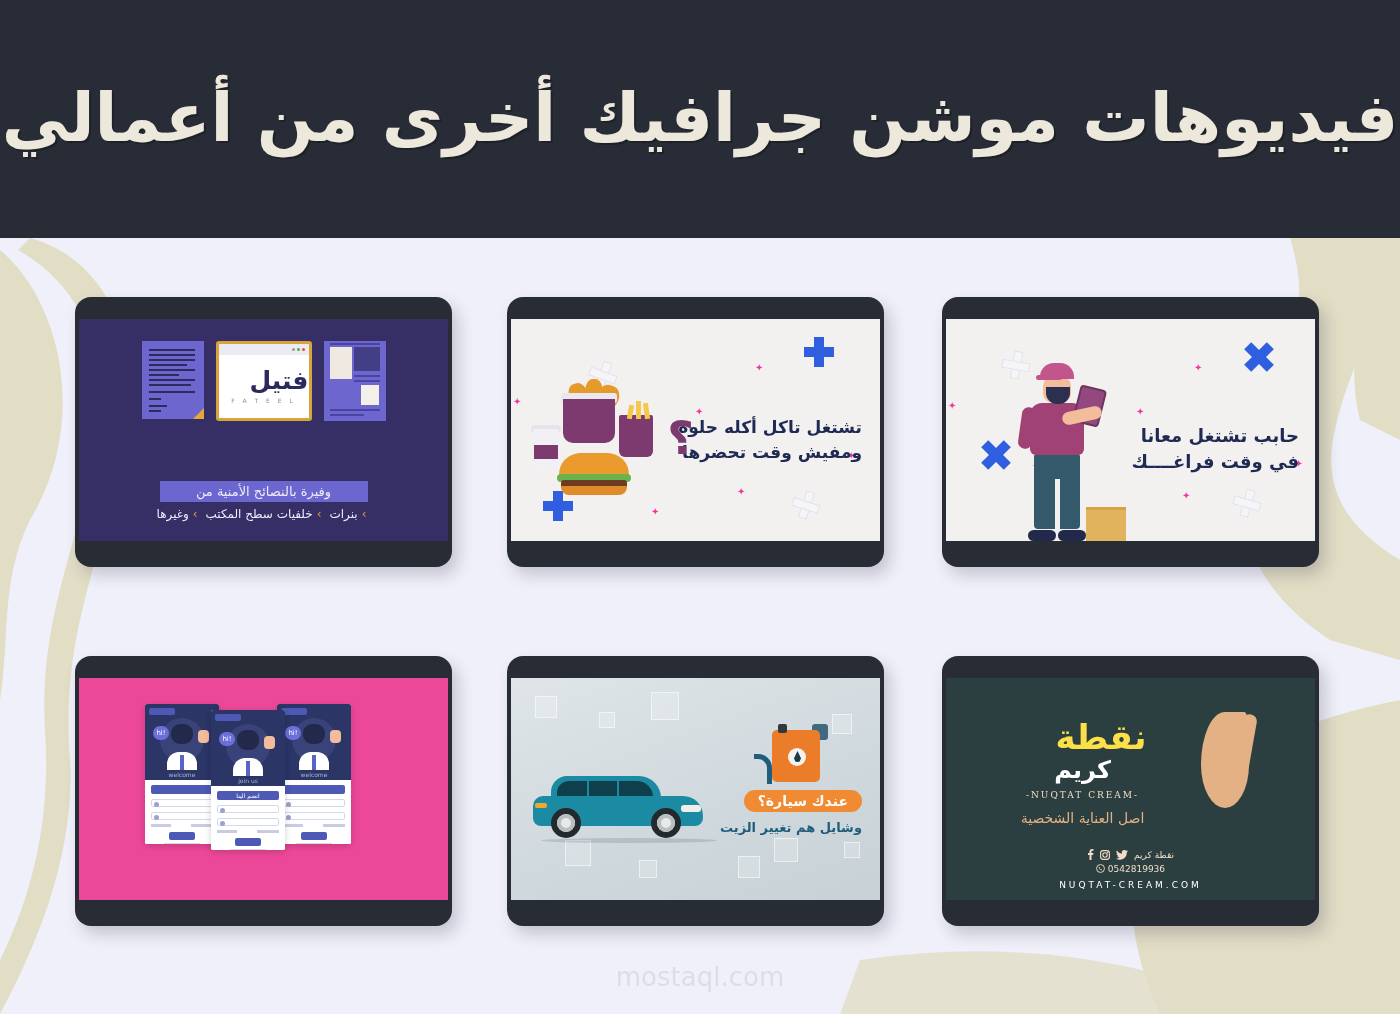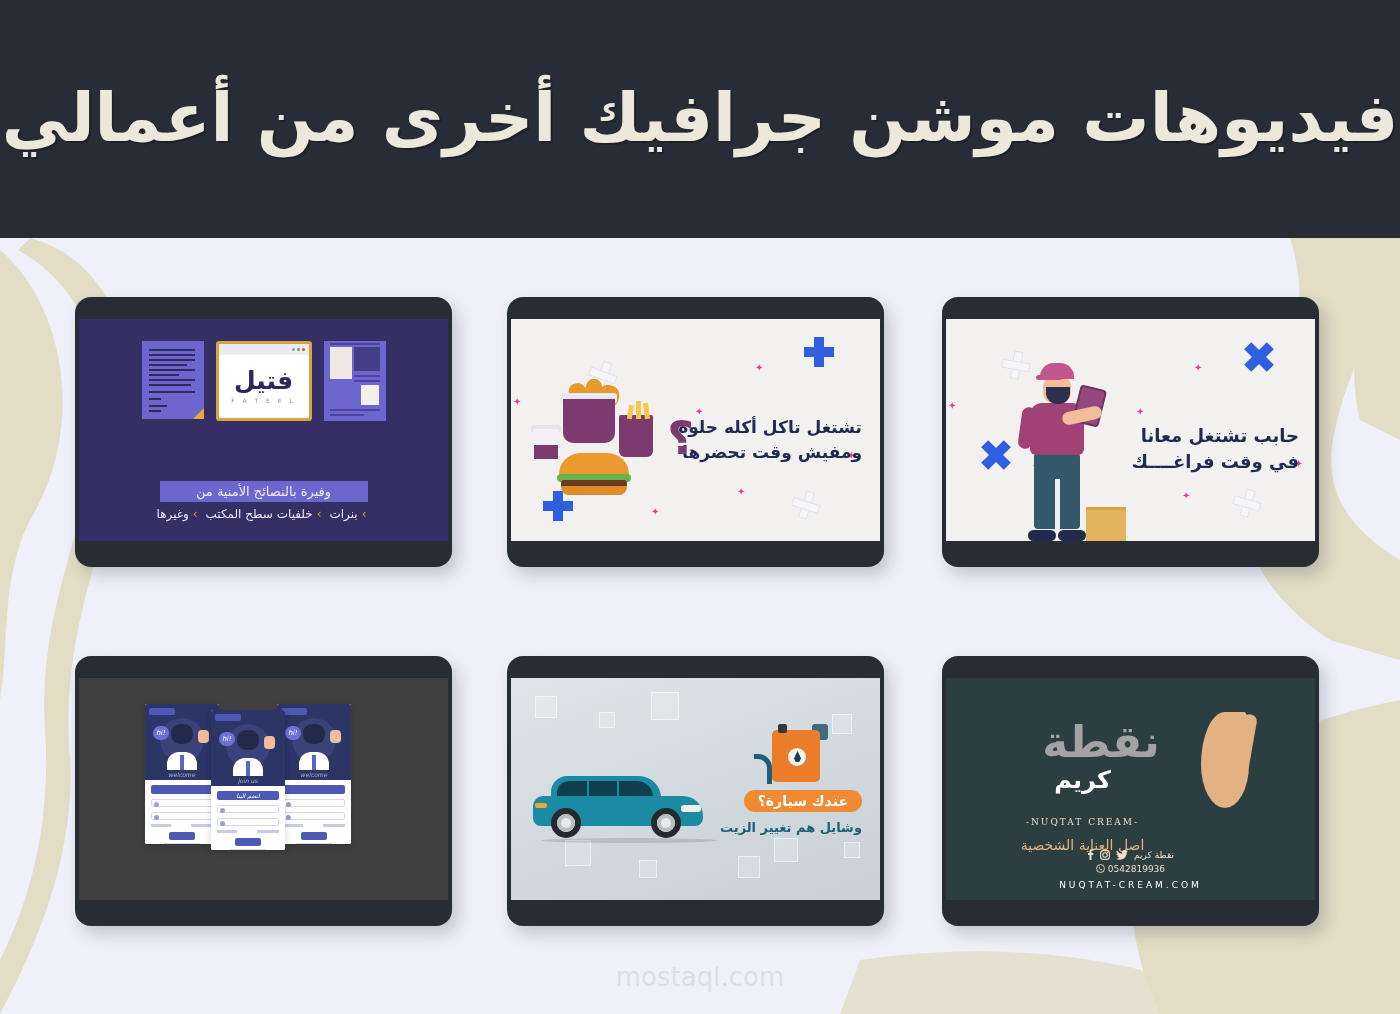--- a/index.html
+++ b/index.html
@@ -53,21 +53,21 @@
   .s1 .docs { position: absolute; left: 0; top: 22px; width: 100%; height: 112px;
               display: flex; justify-content: center; align-items: flex-start; gap: 12px; }
   .doc-left { width: 62px; height: 78px; background: #6d66cf; position: relative; }
   .doc-left .ln { position: absolute; left: 7px; height: 2px; background: #2f2a5e; }
   .doc-left::after { content:""; position:absolute; right:0; bottom:0;
       border-left: 11px solid transparent; border-bottom: 11px solid #e5a938; }
   .browser { width: 96px; height: 80px; background: #d9a43a; border-radius: 3px; padding: 3px; }
   .browser-in { width: 100%; height: 100%; background: #fff; position: relative; }
   .browser-bar { height: 11px; background: #eceaf2; display:flex; align-items:center; justify-content:flex-end; padding-right:4px; gap:2px; }
   .dot { width: 3px; height: 3px; border-radius: 50%; }
-  .logo-ar { position:absolute; left:0; right:0; top:22px; text-align:center;
+  .logo-ar { position:absolute; left:0; right:0; top:22px; text-align:right;
              color:#2c2a5c; font-size: 25px; font-weight: bold; direction: rtl; }
   .logo-lat { position:absolute; left:0; right:0; bottom:14px; text-align:center;
              color:#8b89ab; font-size: 6px; letter-spacing: 3px; }
   .doc-right { width: 62px; height: 80px; background: #6d66cf; position: relative; padding: 5px; }
   .thumb-person { position:absolute; left:6px; top:6px; width:22px; height:32px; background:#efe9e2; }
   .thumb-img { position:absolute; right:6px; top:6px; width:26px; height:24px; background:#433e86; }
   .thumb-file { position:absolute; right:7px; bottom:16px; width:18px; height:20px; background:#f3f0ea; }
   .thumb-ln { position:absolute; height:2px; background:#4a43a0; }
 
   .s1 .tagline {
@@ -130,21 +130,21 @@
   .p-leg-gap { position:absolute; left:43px; top:116px; width:5px; height:50px; background:#f2f1ef; }
   .p-shoe1 { position:absolute; left:16px; bottom:8px; width:28px; height:11px; background:#23294b; border-radius:6px; }
   .p-shoe2 { position:absolute; left:46px; bottom:8px; width:28px; height:11px; background:#23294b; border-radius:6px; }
   .p-box { position:absolute; left:74px; bottom:7px; width:40px; height:32px; background:#e1b35c; }
   .p-box-t { position:absolute; left:74px; bottom:37px; width:40px; height:5px; background:#d7a444; }
   .x-mark { position:absolute; width:32px; height:32px; }
   .x-mark i { position:absolute; left:50%; top:0; width:10px; height:32px; margin-left:-5px; background:#2f5fe0; transform: rotate(45deg); }
   .x-mark i:last-child { transform: rotate(-45deg); }
 
   
-  .s4 { background: #404040; font-style: italic; }
+  .s4 { background: #ec4899; }
   .mock { position:absolute; width:74px; height:140px; background:#fff; border-radius:2px;
           box-shadow: 0 2px 7px rgba(0,0,0,.18); overflow:hidden; }
   .mock-top { height:76px; background:#2b3566; position:relative; }
   .mock-avatar { position:absolute; left:50%; top:14px; transform:translateX(-50%);
                  width:44px; height:44px; border-radius:50%; background:#39437a; }
   .mock-face { position:absolute; left:50%; top:20px; transform:translateX(-50%);
                width:22px; height:20px; border-radius:9px; background:#23294b; }
   .mock-shirt { position:absolute; left:50%; bottom:10px; transform:translateX(-50%);
                 width:30px; height:18px; background:#fff; border-radius:12px 12px 0 0; }
   .mock-tie { position:absolute; left:50%; bottom:10px; transform:translateX(-50%);
@@ -199,23 +199,23 @@
     color:#fff; font-size:14px; font-weight:bold; padding:3px 14px; border-radius:12px;
   }
   .s5 .sub {
     position:absolute; right: 18px; top: 142px; direction:rtl; color:#1f5d7a;
     font-size:13px; font-weight:bold;
   }
 
   
   .s6 { background: #2b3f41; }
   .brand-wrap { position:absolute; left:0; right:0; top:42px; text-align:center; }
-  .brand-ar { color:#a3a3a3; font-size:44px; font-weight:bold; direction:rtl; letter-spacing:2px; line-height:1;margin-left:37px; }
+  .brand-ar { color:#fde047; font-size:34px; font-weight:bold; direction:rtl; letter-spacing:2px; line-height:1;margin-left:37px; }
   .brand-ar2 { color:#ffffff; font-size:24px; font-weight:bold; direction:rtl; letter-spacing:8px; margin-top:2px; }
-  .brand-lat { color:#f1ddc6; font-size:9px; letter-spacing:2px; margin-top:23px; font-family:"DejaVu Serif", serif; }
+  .brand-lat { color:#f1ddc6; font-size:9px; letter-spacing:2px; margin-top:6px; font-family:"DejaVu Serif", serif; }
   .brand-slogan { color:#e3b183; font-size:14px; direction:rtl; margin-top:10px; }
   .silhouette { position:absolute; right: 66px; top: 34px; width: 48px; height: 96px;
                 background:#e3b183; border-radius: 50% 10% 50% 50% / 55% 20% 45% 45%; }
   .sil-neck { position:absolute; right:62px; top:36px; width:14px; height:58px; background:#e3b183;
               border-radius:8px; transform: rotate(10deg); }
   .social { position:absolute; left:0; right:0; bottom:40px; text-align:center;
             color:#f1ddc6; font-size:9px; display:flex; gap:6px; justify-content:center; align-items:center; }
   .social svg { vertical-align:middle; }
   .phone-line { position:absolute; left:0; right:0; bottom:26px; text-align:center; color:#f1ddc6; font-size:9px; }
   .web-line { position:absolute; left:0; right:0; bottom:10px; text-align:center; color:#ffffff;

